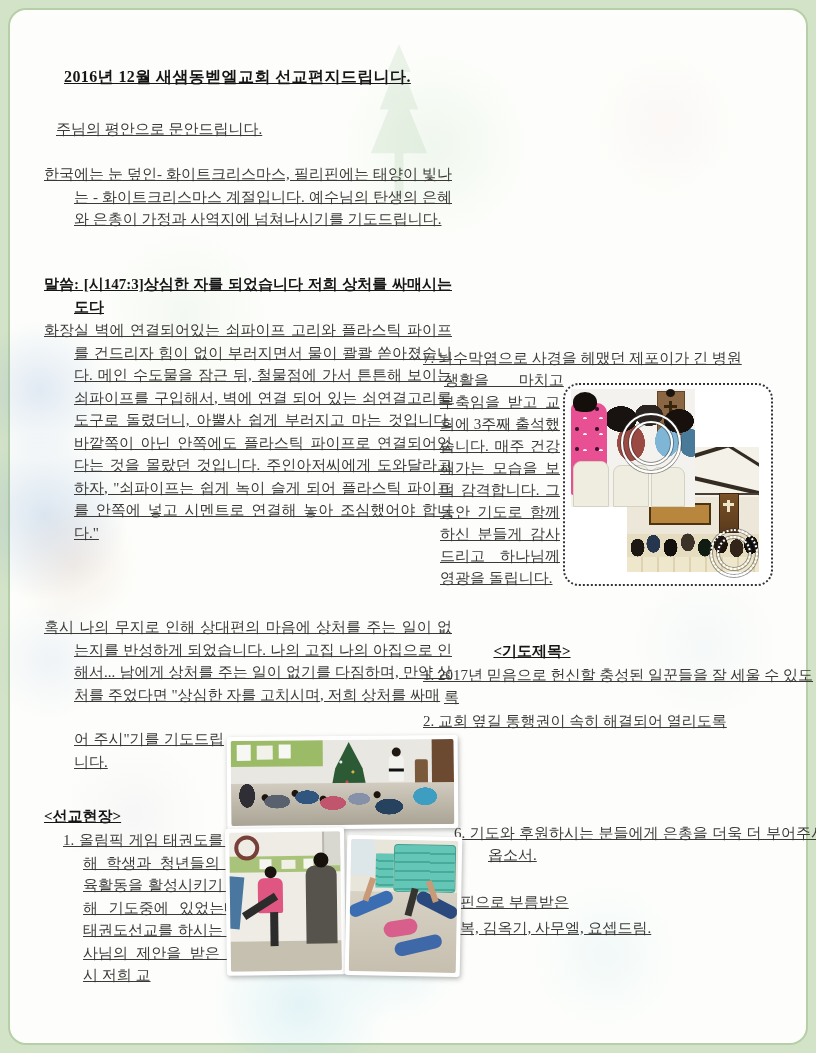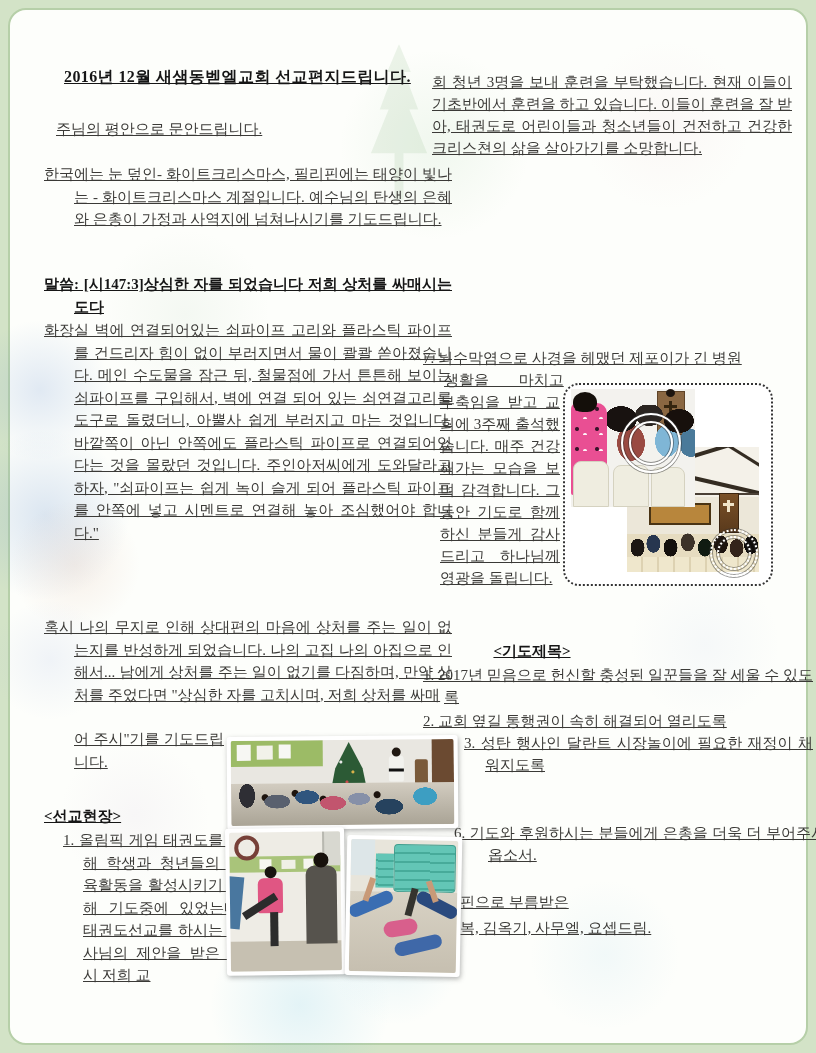--- a/index.html
+++ b/index.html
@@ -209,28 +209,26 @@
   <div class="blk lhL bold b-title">2016년 12월 새샘동벧엘교회 선교편지드립니다.</div>
   <div class="blk lhL b-greet">주님의 평안으로 문안드립니다.</div>
   <div class="blk lhL hang30 b-intro">한국에는 눈 덮인- 화이트크리스마스, 필리핀에는 태양이 빛나는 - 화이트크리스마스 계절입니다. 예수님의 탄생의 은혜와 은총이 가정과 사역지에 넘쳐나시기를 기도드립니다.</div>
   <div class="blk lhL hang30 bold b-script">말씀: [시147:3]상심한 자를 되었습니다 저희 상처를 싸매시는도다</div>
   <div class="blk lhL hang30 b-pipe">화장실 벽에 연결되어있는 쇠파이프 고리와 플라스틱 파이프를 건드리자 힘이 없이 부러지면서 물이 콸콸 쏟아졌습니다. 메인 수도물을 잠근 뒤, 철물점에 가서 튼튼해 보이는 쇠파이프를 구입해서, 벽에 연결 되어 있는 쇠연결고리를 도구로 돌렸더니, 아뿔사 쉽게 부러지고 마는 것입니다. 바깥쪽이 아닌 안쪽에도 플라스틱 파이프로 연결되어있다는 것을 몰랐던 것입니다. 주인아저씨에게 도와달라고 하자, "쇠파이프는 쉽게 녹이 슬게 되어 플라스틱 파이프를 안쪽에 넣고 시멘트로 연결해 놓아 조심했어야 합니다."</div>
   <div class="blk lhL hang30 b-reflect">혹시 나의 무지로 인해 상대편의 마음에 상처를 주는 일이 없는지를 반성하게 되었습니다. 나의 고집 나의 아집으로 인해서... 남에게 상처를 주는 일이 없기를 다짐하며, 만약 상처를 주었다면 "상심한 자를 고치시며, 저희 상처를 싸매</div>
   <div class="blk lhL b-reflect-tail">어 주시"기를 기도드립니다.</div>
   <div class="blk lhL bold b-missionh">&lt;선교현장&gt;</div>
   <div class="blk lhL hang20 b-mission1">1. 올림픽 게임 태권도를 통해 학생과 청년들의 체육활동을 활성시키기 위해 기도중에 있었는데, 태권도선교를 하시는 목사님의 제안을 받은 즉시 저희 교</div>
 
-  <div class="blk lhR b-rcont">회 청년 3명을 보내 훈련을 부탁했습니다. 현재 이들이 기초반에서 훈련을 하고 있습니다. 이들이 훈련을 잘 받아, 태권도로 어린이들과 청소년들이 건전하고 건강한 크리스쳔의 삶을 살아가기를 소망합니다.</div>
   <div class="blk lhR nowrap b-ritem3a">7. 뇌수막염으로 사경을 헤맸던 제포이가 긴 병원</div>
   <div class="blk lhR b-ritem3b">생활을 마치고</div>
   <div class="blk lhR b-ritem3c">부축임을 받고 교회에 3주째 출석했습니다. 매주 건강해가는 모습을 보며 감격합니다. 그동안 기도로 함께하신 분들게 감사드리고 하나님께 영광을 돌립니다.</div>
   <div class="blk lhR bold b-prayerh">&lt;기도제목&gt;</div>
   <div class="blk lhR hang21 b-p1">1. 2017년 믿음으로 헌신할 충성된 일꾼들을 잘 세울 수 있도록</div>
   <div class="blk lhR hang21 b-p2">2. 교회 옆길 통행권이 속히 해결되어 열리도록</div>
-  <div class="blk lhR hang21 b-p3">3. 성탄 행사인 달란트 시장놀이에 필요한 재정이 채워지도록</div>
   <div class="blk lhR hang34 b-p6">6. 기도와 후원하시는 분들에게 은총을 더욱 더 부어주시옵소서.</div>
   <div class="blk lhR b-close1">필리핀으로 부름받은</div>
   <div class="blk lhR b-close2">정미복, 김옥기, 사무엘, 요셉드림.</div>
 
   <div class="frame">
     <div class="photoD">
       <div class="d-pulpit"></div>
       <div class="d-preacher"></div>
       <div class="d-crowd"></div>
       <div class="d-girl"></div>

